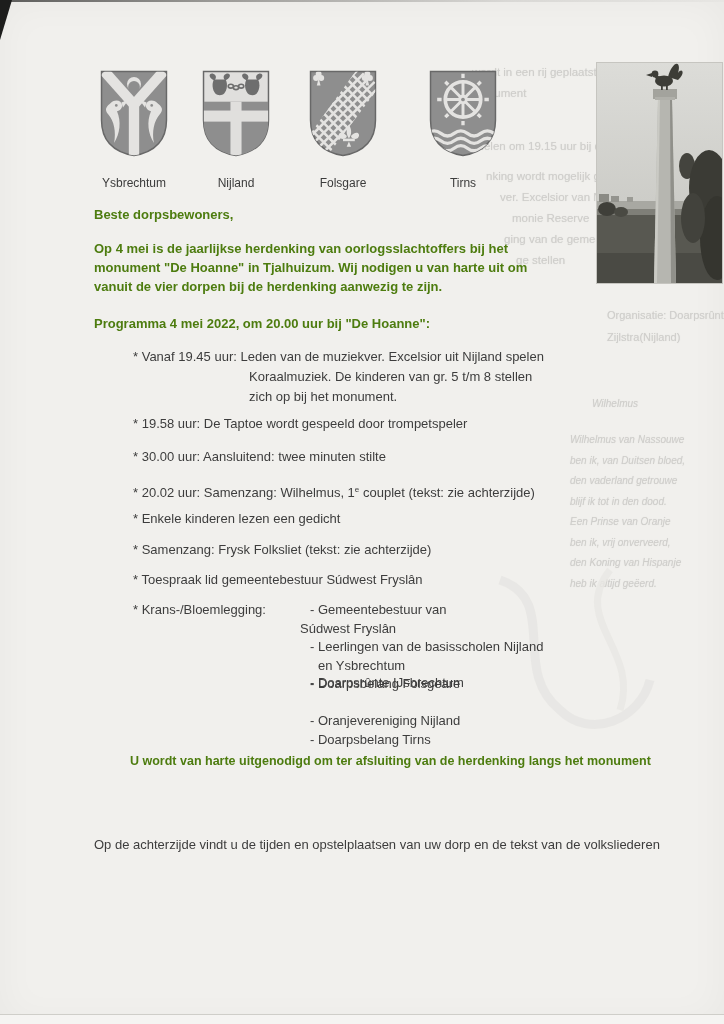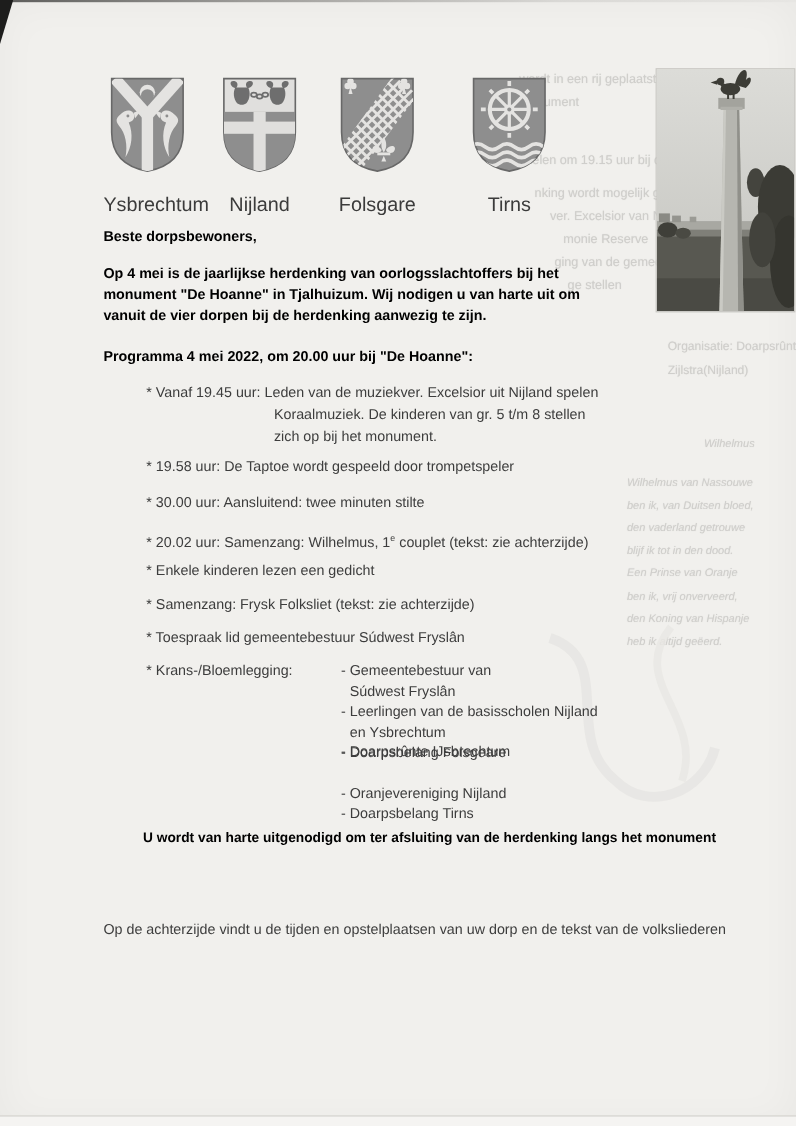--- a/index.html
+++ b/index.html
@@ -4,30 +4,30 @@
 <style>
   html,body{margin:0;padding:0;background:#d8d8d5;}
   .page{
     position:relative;width:724px;height:1024px;margin:0 auto;
     background:#f1f0ed;overflow:hidden;
     font-family:"Liberation Sans", sans-serif;color:#343434;
     box-shadow:inset 0 0 40px rgba(0,0,0,0.04);
   }
   .abs{position:absolute;}
   .txt{font-size:13px;line-height:19px;white-space:nowrap;color:#3d3d3d;z-index:3;}
-  .bold{font-weight:bold;color:#000000;}
+  .bold{font-weight:bold;color:#4d7c0f;}
   .scan-top-edge{left:0;top:0;width:724px;height:2px;
     background:linear-gradient(to right,#5c5c5a 0%,#9b9a97 30%,#d9d8d5 70%,#e7e6e3 100%);z-index:5;}
   .scan-corner{left:0;top:0;width:14px;height:40px;background:#1d1d1c;
     clip-path:polygon(0 0,12px 0,0 40px);z-index:6;}
   .scan-bottom{left:0;bottom:0;width:724px;height:9px;background:#f5f4f2;
     border-top:1px solid #cfcec9;z-index:5;}
   .crest{top:67px;width:80px;text-align:center;z-index:3;}
   .crest svg{display:block;margin:0 auto;}
-  .crest-label{margin-top:16px;font-size:18px;color:#3b3b3b;white-space:nowrap;text-align:center;}
+  .crest-label{margin-top:16px;font-size:12px;color:#3b3b3b;white-space:nowrap;text-align:center;}
   .photo{left:597px;top:63px;width:125px;height:220px;z-index:4;outline:1px solid #c6c5c0;}
   .sup{vertical-align:super;font-size:0.62em;}
   .ghost{color:#cfcecb;text-shadow:0 0 1px #dbdad7;z-index:1;white-space:nowrap;}
   .ghost-block{font-size:11.5px;line-height:21px;}
   .ghost-anthem{font-size:10px;line-height:20.5px;font-style:italic;}
   .flourish{z-index:1;}
 </style>
 </head>
 <body>
 
@@ -46,21 +46,21 @@
     <div>nking wordt mogelijk gemaakt door:</div>
     <div style="padding-left:14px;">ver. Excelsior van Nijland</div>
     <div style="padding-left:26px;">monie Reserve</div>
     <div style="padding-left:18px;">ging van de gemeente</div>
     <div style="padding-left:30px;">ge stellen</div>
   </div>
   <div class="abs ghost" style="left:607px;top:304px;font-size:11px;line-height:22px;">
     <div>Organisatie: Doarpsrûnte Ysbrech</div>
     <div>Zijlstra(Nijland)</div>
   </div>
-  <div class="abs ghost" style="left:592px;top:398px;font-size:10px;font-style:italic;margin-left:48px;">Wilhelmus</div>
+  <div class="abs ghost" style="left:592px;top:398px;font-size:10px;font-style:italic;">Wilhelmus</div>
   <div class="abs ghost ghost-anthem" style="left:570px;top:430px;">
     <div>Wilhelmus van Nassouwe</div>
     <div>ben ik, van Duitsen bloed,</div>
     <div>den vaderland getrouwe</div>
     <div>blijf ik tot in den dood.</div>
     <div>Een Prinse van Oranje</div>
     <div>ben ik, vrij onverveerd,</div>
     <div>den Koning van Hispanje</div>
     <div>heb ik altijd geëerd.</div>
   </div>
@@ -247,21 +247,21 @@
   <div class="abs txt" style="left:133px;top:447px;">* 30.00 uur: Aansluitend: twee minuten stilte</div>
 
   <div class="abs txt" style="left:133px;top:480px;"><span>* 20.02 uur: Samenzang: Wilhelmus, 1</span><span class="sup">e</span><span> couplet (tekst: zie achterzijde)</span></div>
 
   <div class="abs txt" style="left:133px;top:540px;">* Samenzang: Frysk Folksliet (tekst: zie achterzijde)</div>
   <div class="abs txt" style="left:133px;top:509px;">* Enkele kinderen lezen een gedicht</div>
   <div class="abs txt" style="left:133px;top:570px;">* Toespraak lid gemeentebestuur Súdwest Fryslân</div>
   <div class="abs txt" style="left:133px;top:600px;">* Krans-/Bloemlegging:</div>
 
   <div class="abs txt" style="left:310px;top:600px;">- Gemeentebestuur van</div>
-  <div class="abs txt" style="left:318px;top:619px;">Súdwest Fryslân</div>
+  <div class="abs txt" style="left:300px;top:619px;">Súdwest Fryslân</div>
   <div class="abs txt" style="left:310px;top:637px;">- Leerlingen van de basisscholen Nijland</div>
   <div class="abs txt" style="left:318px;top:656px;">en Ysbrechtum</div>
   <div class="abs txt" style="left:310px;top:674px;">- Doarpsbelang Folsgeare</div>
   <div class="abs txt" style="left:310px;top:673px;">- Doarpsrûnte IJsbrechtum</div>
   <div class="abs txt" style="left:310px;top:711px;">- Oranjevereniging Nijland</div>
   <div class="abs txt" style="left:310px;top:730px;">- Doarpsbelang Tirns</div>
 
   <div class="abs txt bold" style="left:130px;top:752px;font-size:12.5px;">U wordt van harte uitgenodigd om ter afsluiting van de herdenking langs het monument</div>
 
   <div class="abs txt" style="left:94px;top:835px;">Op de achterzijde vindt u de tijden en opstelplaatsen van uw dorp en de tekst van de volksliederen</div>

